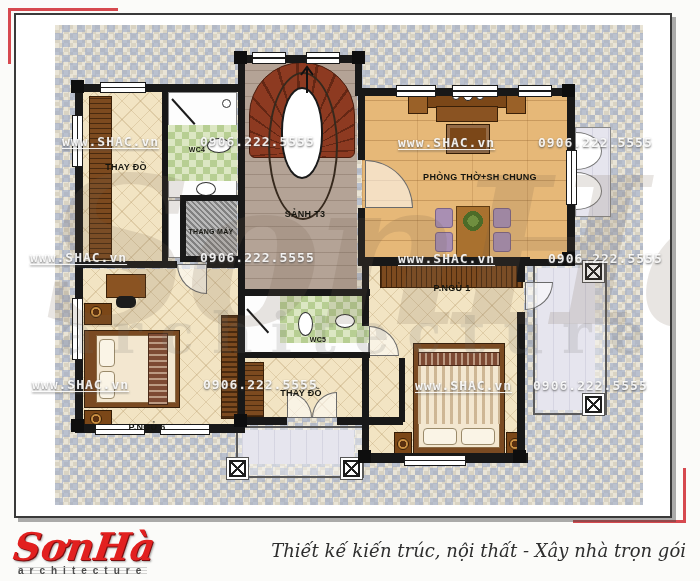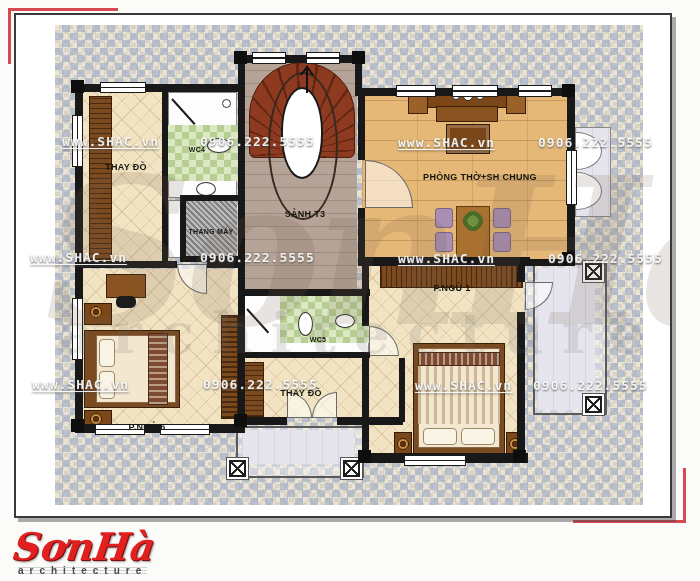--- a/index.html
+++ b/index.html
@@ -298,15 +298,16 @@
       <div class="lbl small" style="left:318px;top:339px;">WC5</div>
       <div class="lbl" style="left:301px;top:393px;">THAY ĐỒ</div>
       <div class="lbl" style="left:147px;top:427px;">P.NGỦ 6</div>
 
     </div>
   </div>
 
   <div id="footer">
     <div class="logo-main">SơnHà</div>
     <div class="logo-sub">architecture</div>
+    <div class="slogan">Thiết kế kiến trúc, nội thất - Xây nhà trọn gói</div>
   </div>
 
 </div>
 
 </body></html>

